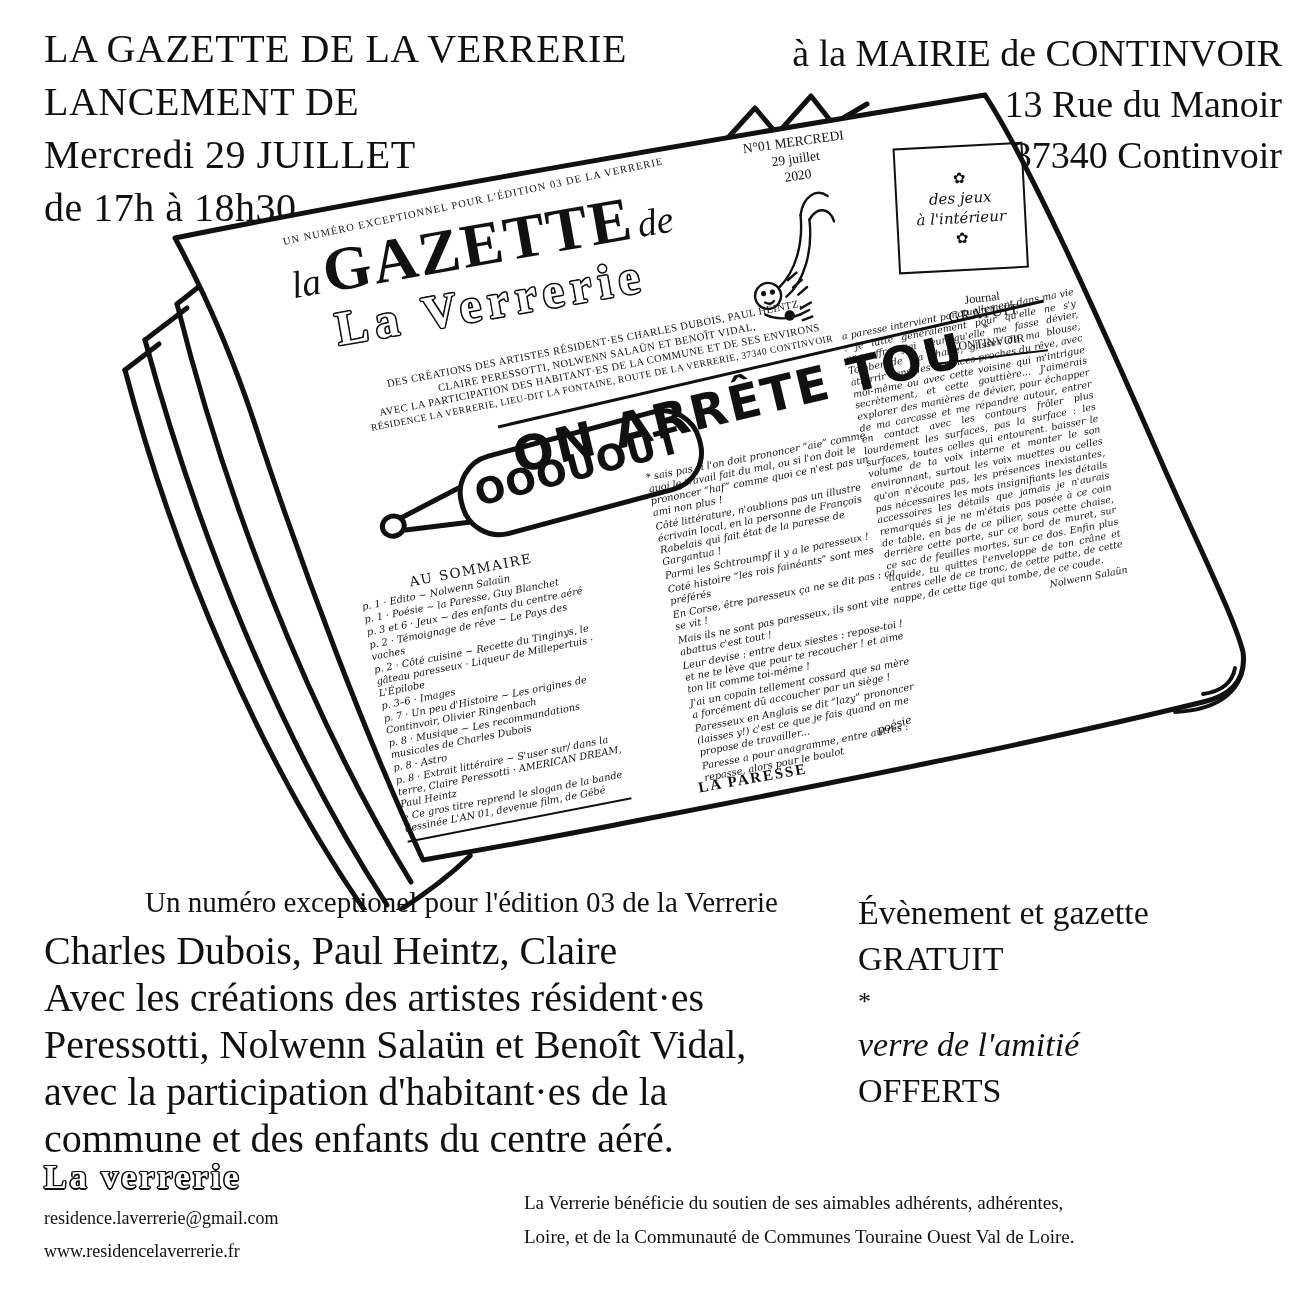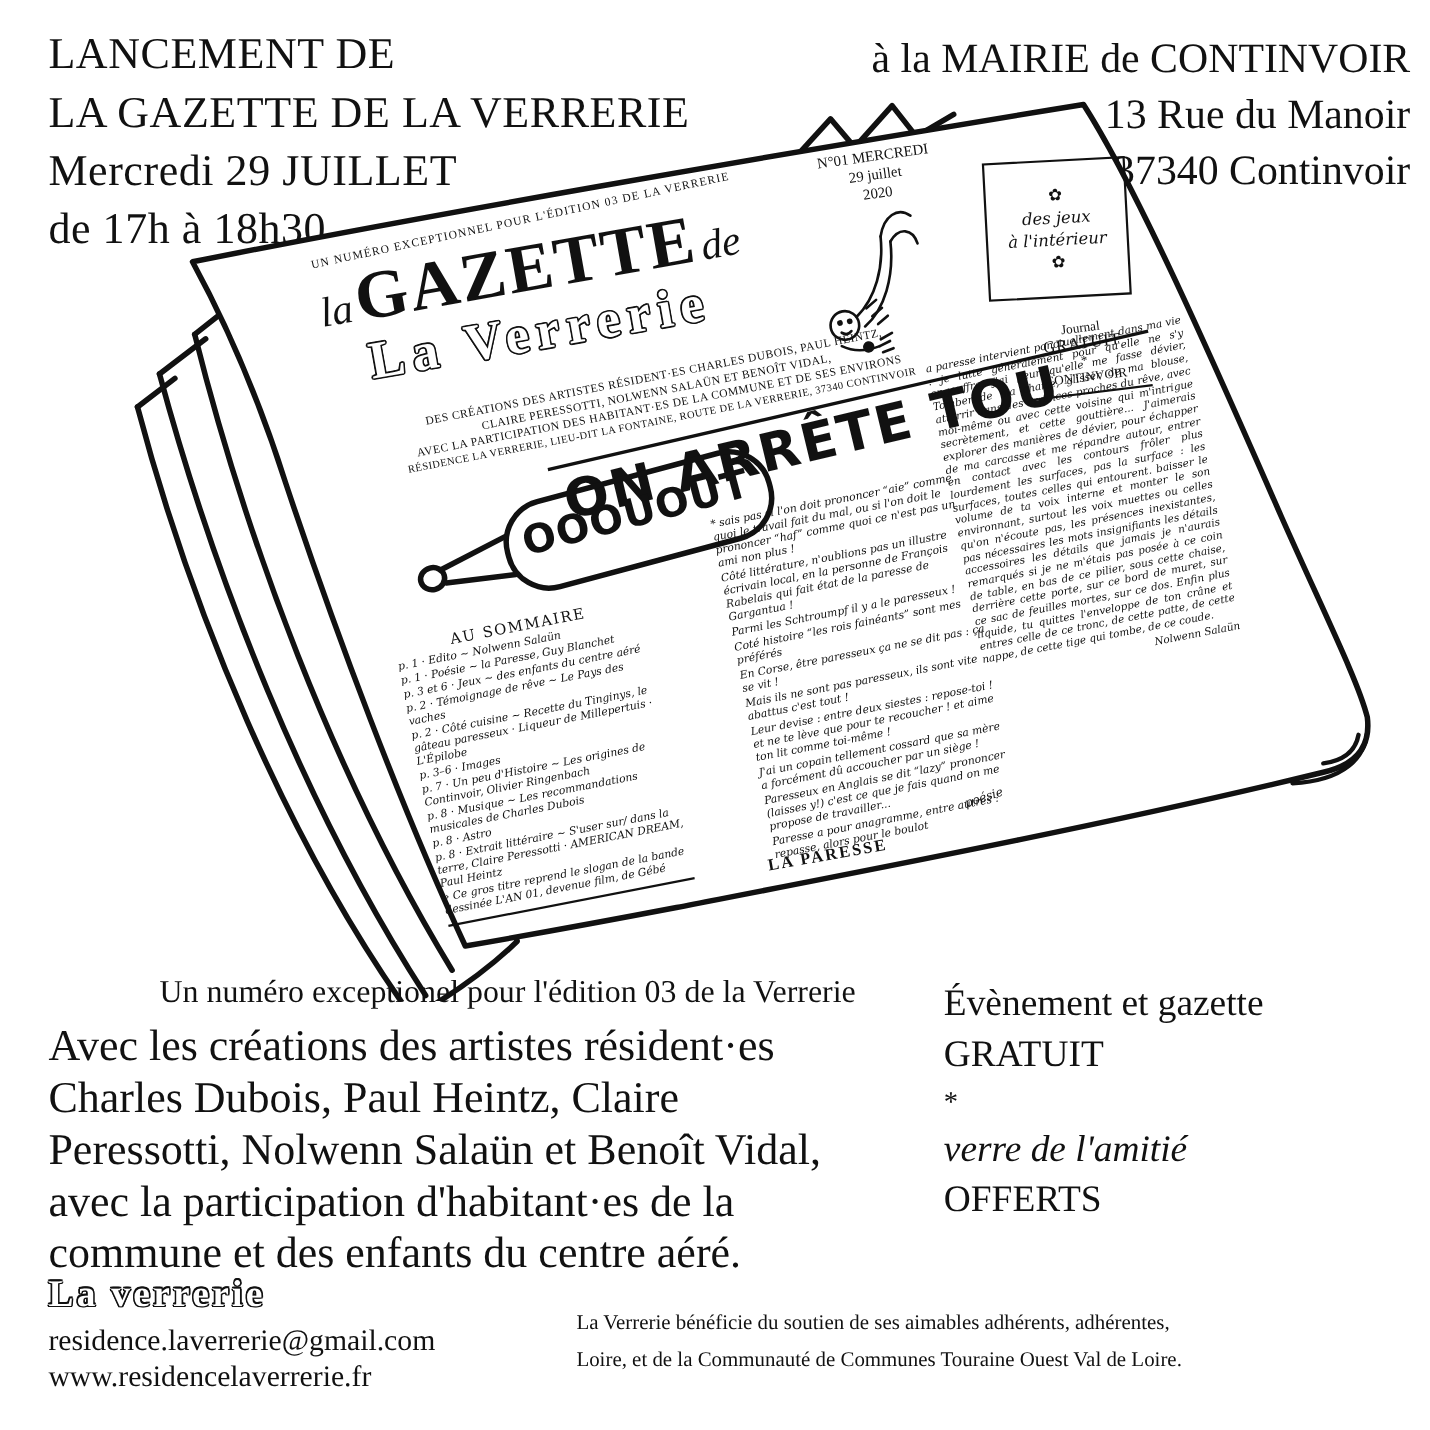--- a/index.html
+++ b/index.html
@@ -52,29 +52,29 @@
   .np-doodle{left:548px;top:52px;}
   
   .details{left:44px;top:886px;width:835px;}
   .details .intro{font-size:29px;margin-bottom:8px;text-align:center;}
   .details .body{font-size:40px;line-height:47px;}
   .offer{left:858px;top:890px;width:424px;text-align:left;font-size:34px;line-height:46px;}
   .offer .it{font-style:italic;}
   .offer .star{font-size:26px;line-height:40px;}
   .footer-left{left:44px;top:1158px;}
   .footer-left .logo{font-size:34px;font-weight:bold;letter-spacing:3px;margin-bottom:6px;}
-  .footer-left .ln{font-size:27px;line-height:33px;}
+  .footer-left .ln{font-size:18px;line-height:33px;}
   .footer-right{left:524px;top:1186px;width:762px;font-size:19px;line-height:33.5px;}
 </style>
 </head>
 <body>
 
 <div class="abs hdr-left">
+  <div>LA GAZETTE DE LA VERRERIE</div>
   <div>LANCEMENT DE</div>
-  <div>LA GAZETTE DE LA VERRERIE</div>
   <div>Mercredi 29 JUILLET</div>
   <div>de 17h à 18h30</div>
 </div>
 <div class="abs hdr-right">
   <div>à la MAIRIE de CONTINVOIR</div>
   <div>13 Rue du Manoir</div>
   <div>37340 Continvoir</div>
 </div>
 
 <div class="abs np">
@@ -205,22 +205,22 @@
         <path d="M54 132 l10 -3 M56 138 l10 -2 M56 126 l11 -4"></path>
         <circle cx="44" cy="131" r="4" fill="#111"></circle>
       </g>
     </svg>
   </div>
 </div>
 
 <div class="abs details">
   <div class="intro">Un numéro exceptionel pour l'édition 03 de la Verrerie</div>
   <div class="body">
+    <div>Charles Dubois, Paul Heintz, Claire</div>
     <div>Avec les créations des artistes résident·es</div>
-    <div>Charles Dubois, Paul Heintz, Claire</div>
     <div>Peressotti, Nolwenn Salaün et Benoît Vidal,</div>
     <div>avec la participation d'habitant·es de la</div>
     <div>commune et des enfants du centre aéré.</div>
   </div>
 </div>
 
 <div class="abs offer">
   <div>Évènement et gazette</div>
   <div>GRATUIT</div>
   <div class="star">*</div>

